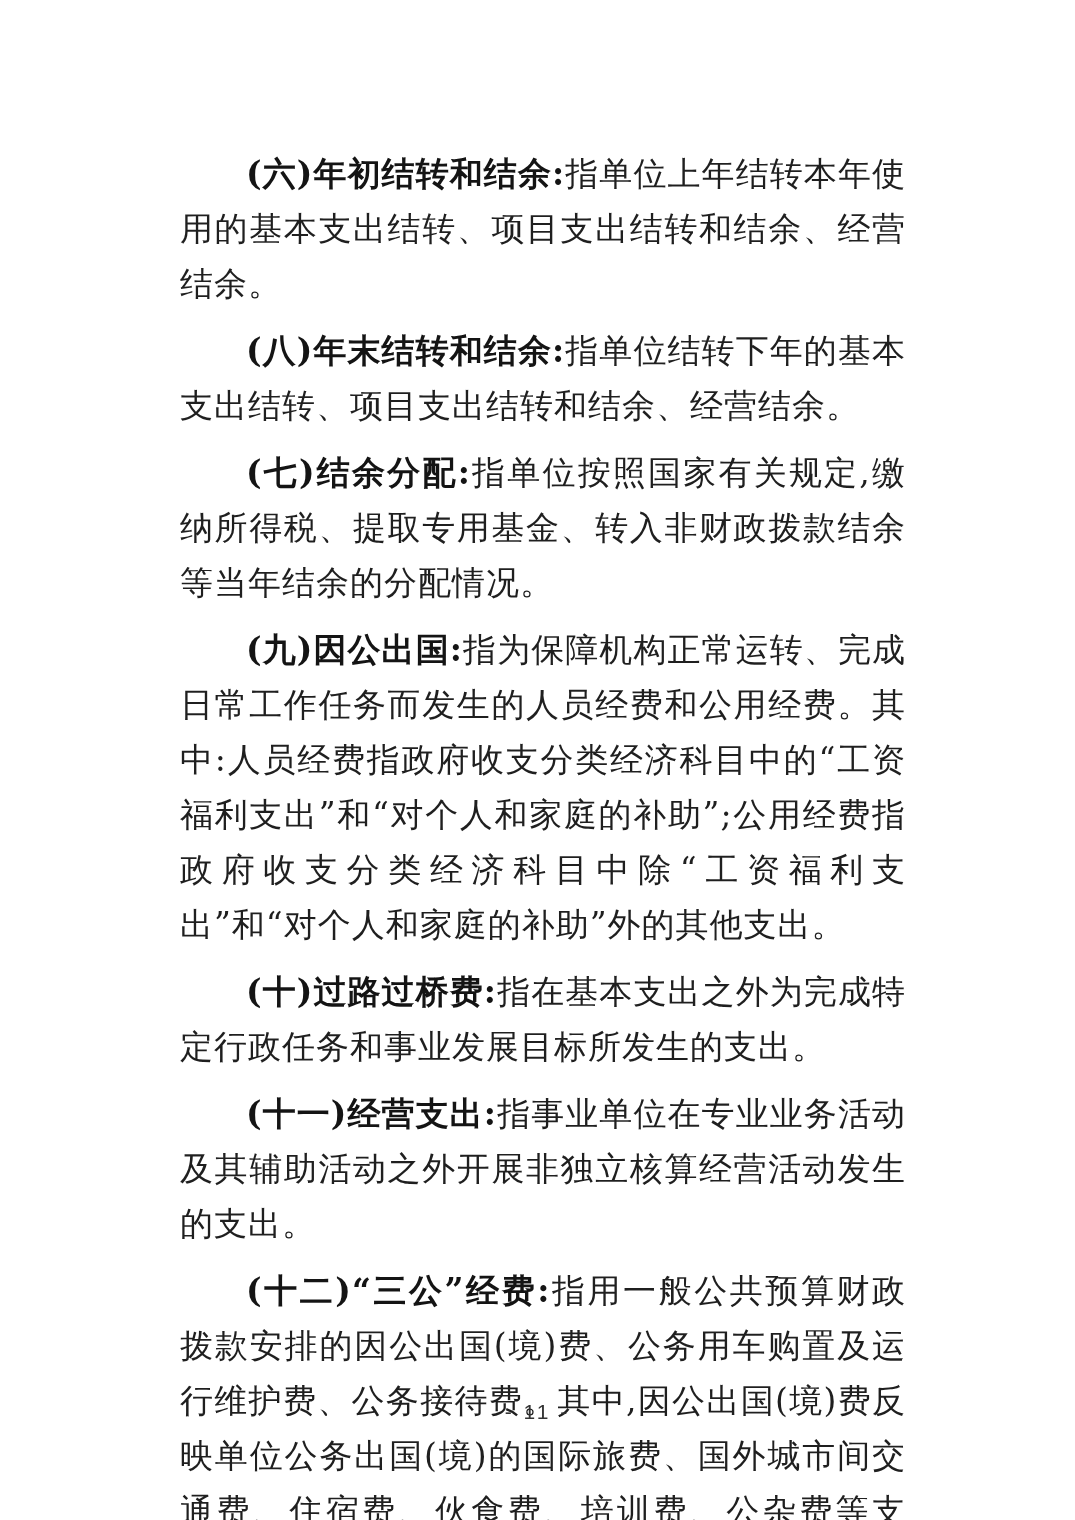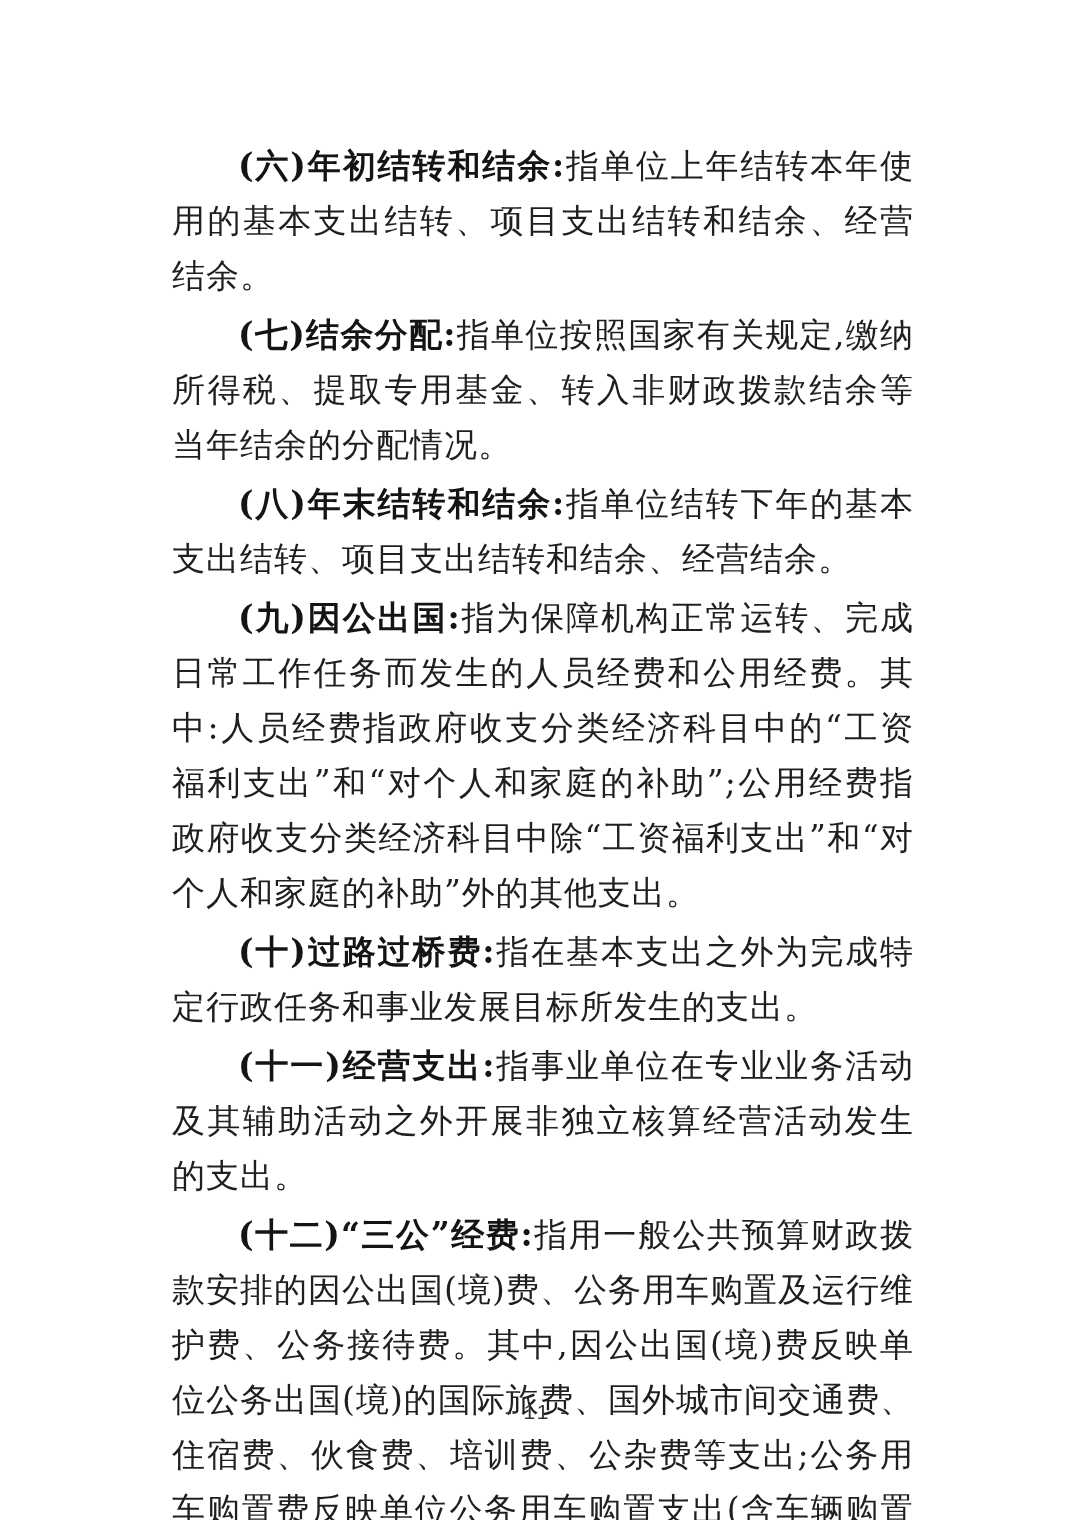--- a/index.html
+++ b/index.html
@@ -20,21 +20,21 @@
     overflow: hidden;
   }
   .content {
     position: absolute;
     left: 168px;
     top: 134px;
     width: 750px;
     color: #1f1f1f;
   }
   .para {
-    margin: 4px;
+    margin: 12px;
     padding: 0;
     font-size: 33px;
     line-height: 55px;
     text-indent: 2em;
     text-align: justify;
     text-justify: inter-character;
     letter-spacing: 1px;
   }
   .para .lead {
     font-weight: bold;
@@ -54,21 +54,21 @@
     color: #333333;
     font-family: Liberation Sans, sans-serif;
   }
 </style>
 </head>
 <body>
 
 <div class="page">
   <div class="content">
     <p class="para"><span class="lead">(六)年初结转和结余:</span><span class="body">指单位上年结转本年使用的基本支出结转、项目支出结转和结余、经营结余。</span></p>
+    <p class="para"><span class="lead">(八)年末结转和结余:</span><span class="body">指单位结转下年的基本支出结转、项目支出结转和结余、经营结余。</span></p>
     <p class="para"><span class="lead">(七)结余分配:</span><span class="body">指单位按照国家有关规定,缴纳所得税、提取专用基金、转入非财政拨款结余等当年结余的分配情况。</span></p>
-    <p class="para"><span class="lead">(八)年末结转和结余:</span><span class="body">指单位结转下年的基本支出结转、项目支出结转和结余、经营结余。</span></p>
     <p class="para"><span class="lead">(九)因公出国:</span><span class="body">指为保障机构正常运转、完成日常工作任务而发生的人员经费和公用经费。其中:人员经费指政府收支分类经济科目中的“工资福利支出”和“对个人和家庭的补助”;公用经费指政府收支分类经济科目中除“工资福利支出”和“对个人和家庭的补助”外的其他支出。</span></p>
     <p class="para"><span class="lead">(十)过路过桥费:</span><span class="body">指在基本支出之外为完成特定行政任务和事业发展目标所发生的支出。</span></p>
     <p class="para"><span class="lead">(十一)经营支出:</span><span class="body">指事业单位在专业业务活动及其辅助活动之外开展非独立核算经营活动发生的支出。</span></p>
     <p class="para"><span class="lead">(十二)“三公”经费:</span><span class="body">指用一般公共预算财政拨款安排的因公出国(境)费、公务用车购置及运行维护费、公务接待费。其中,因公出国(境)费反映单位公务出国(境)的国际旅费、国外城市间交通费、住宿费、伙食费、培训费、公杂费等支出;公务用车购置费反映单位公务用车购置支出(含车辆购置税);公务用车运行维护费反映单位按规定保留的公务用车燃料费、维修费、过路过桥费、保险费、安全</span></p>
   </div>
   <div class="page-number">- 11 -</div>
 </div>
 
 </body></html>

